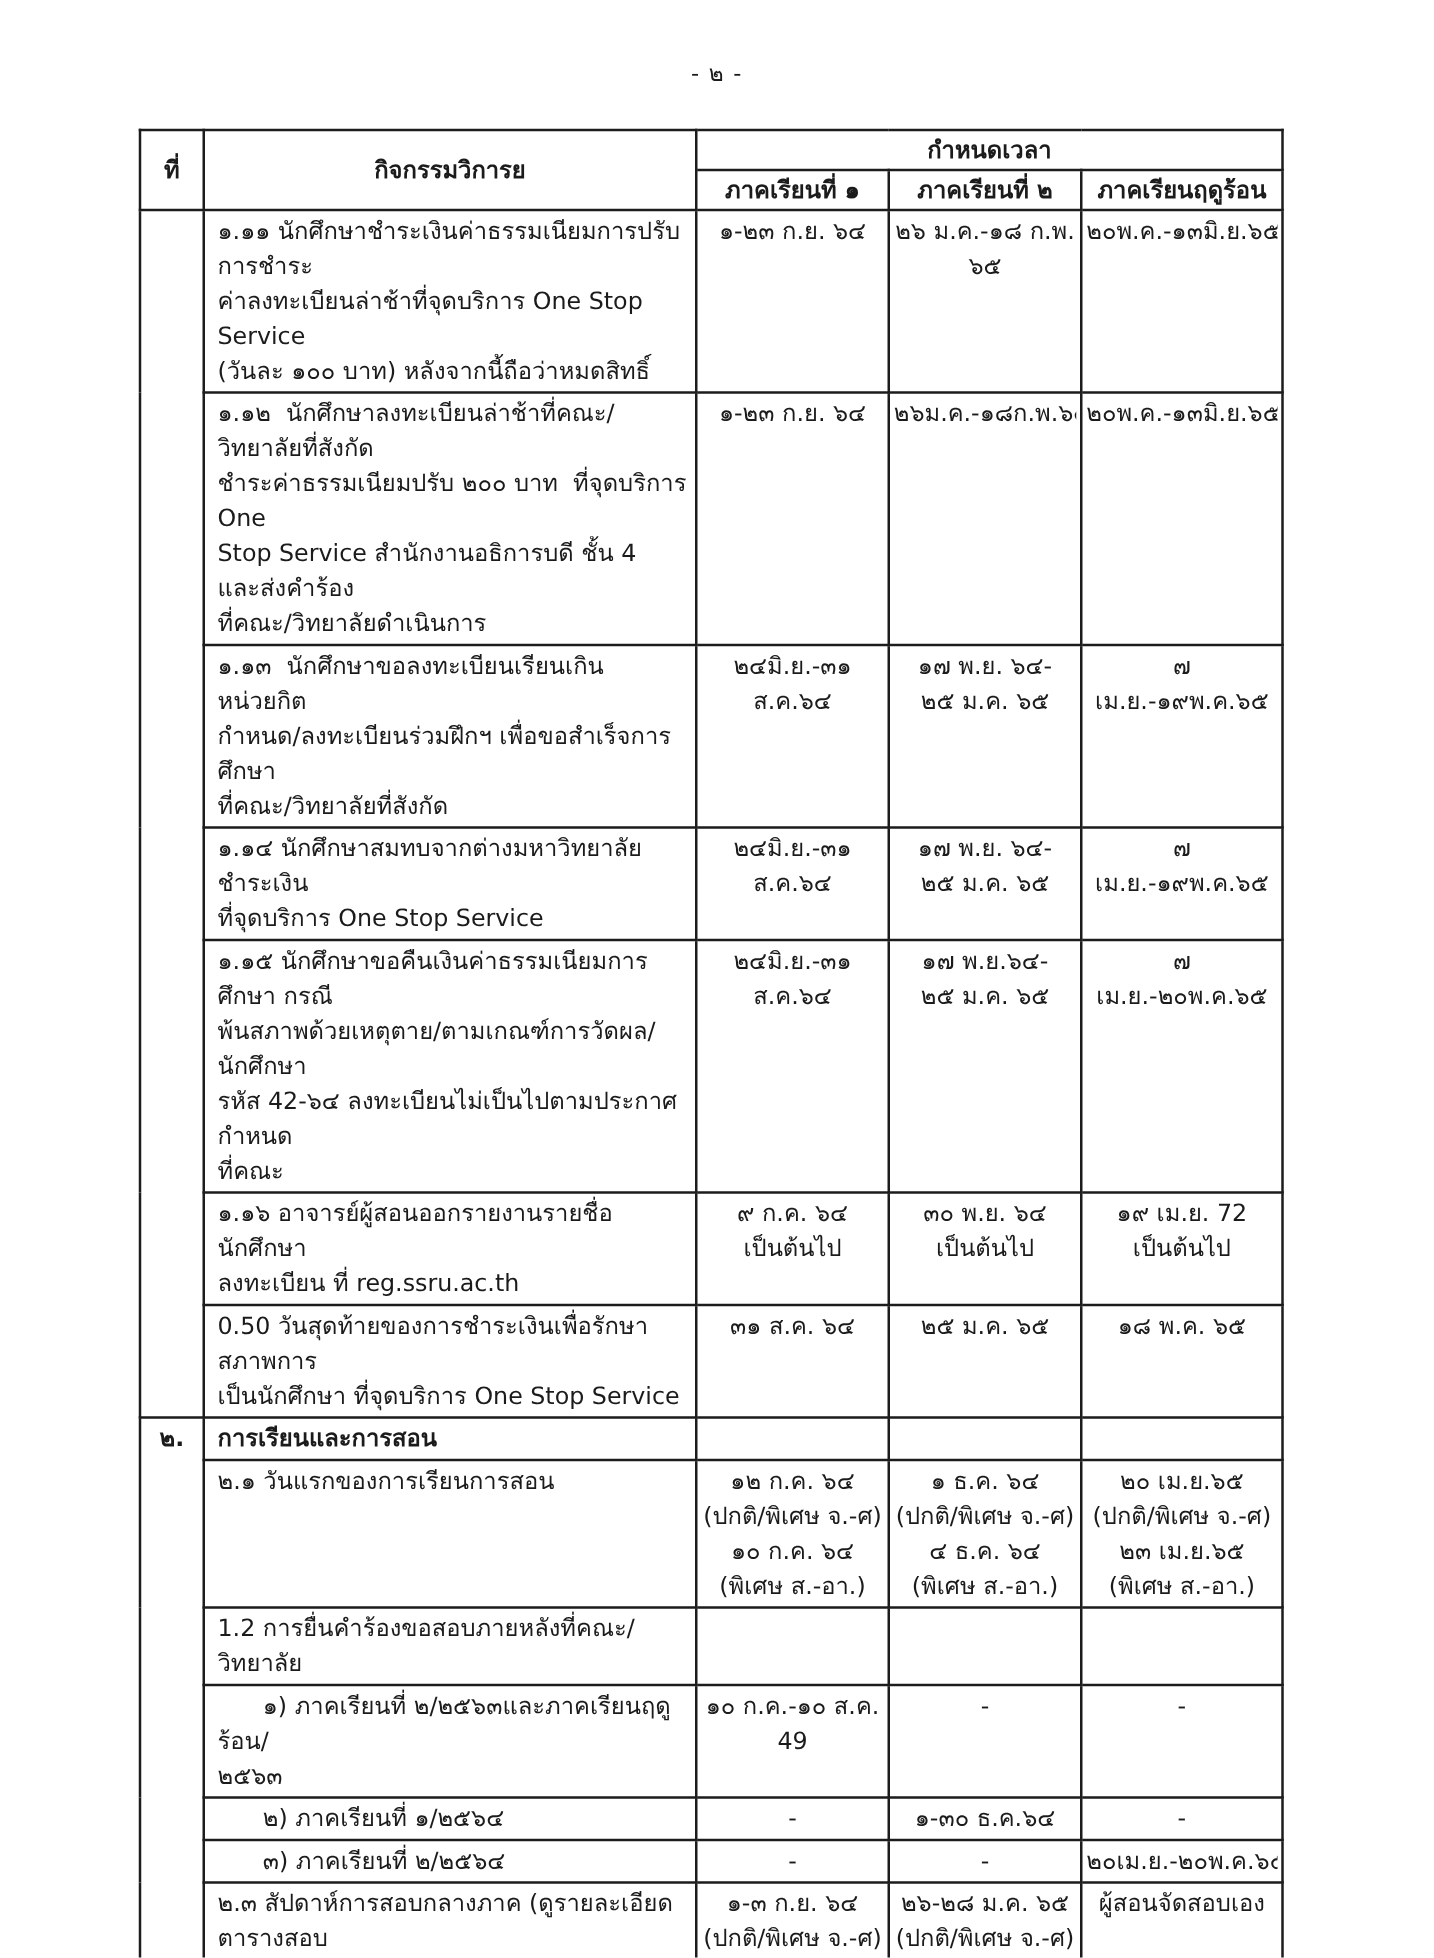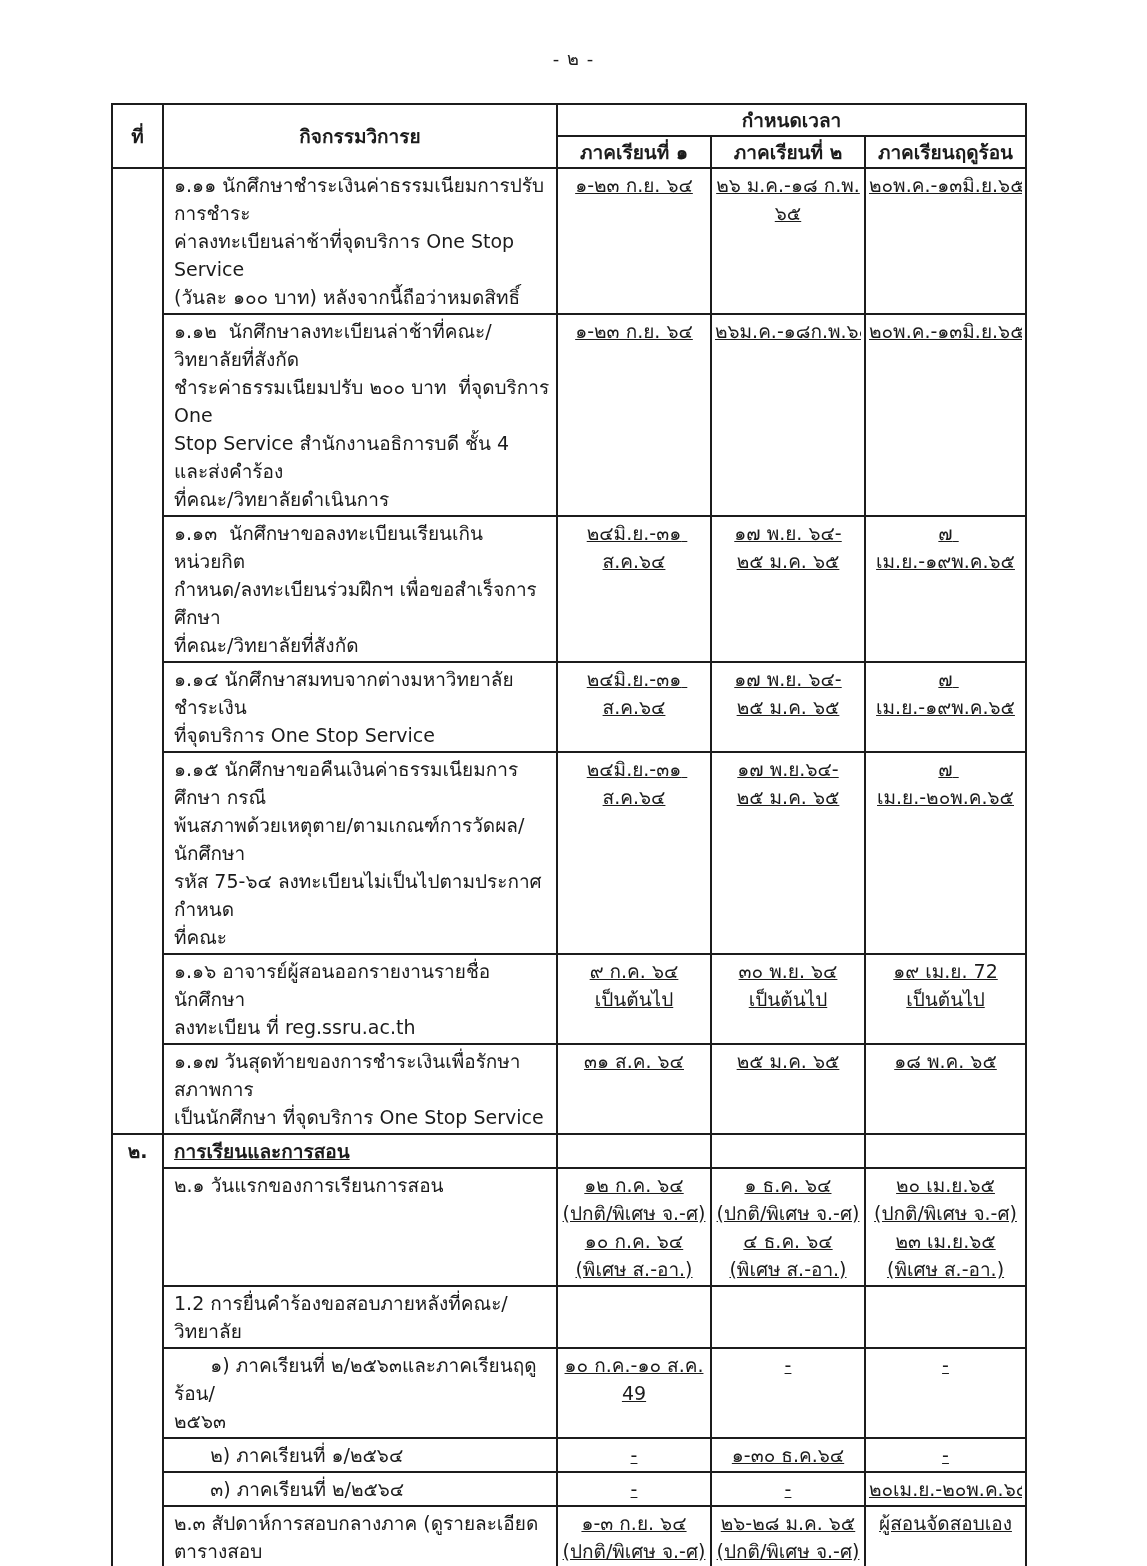--- a/index.html
+++ b/index.html
@@ -50,26 +50,24 @@
     padding-top: 2px;
     font-weight: bold;
   }
   td.act-cell {
     padding: 2px 6px 2px 10px;
     text-align: left;
     margin-top: 16px;
   }
   td.act-cell.section .ln {
     font-weight: bold;
-    text-decoration: underline;
   }
   td.date-cell {
     padding: 2px 3px;
     text-align: center;
-    text-decoration: underline;
   }
 </style>
 </head>
 <body>
 
 <div class="page-number">- ๒ -</div>
 
 <table class="calendar">
   <colgroup>
     <col style="width:51px">
@@ -156,21 +154,21 @@
           <div class="ln">๒๕ ม.ค. ๖๕</div>
         </td>
         <td class="date-cell">
           <div class="ln">๗ เม.ย.-๑๙พ.ค.๖๕</div>
         </td>
       </tr>
       <tr>
         <td class="act-cell">
           <div class="ln">๑.๑๕ นักศึกษาขอคืนเงินค่าธรรมเนียมการศึกษา กรณี</div>
           <div class="ln">พ้นสภาพด้วยเหตุตาย/ตามเกณฑ์การวัดผล/นักศึกษา</div>
-          <div class="ln">รหัส 75-๖๔ ลงทะเบียนไม่เป็นไปตามประกาศกำหนด</div>
+          <div class="ln">รหัส 42-๖๔ ลงทะเบียนไม่เป็นไปตามประกาศกำหนด</div>
           <div class="ln">ที่คณะ</div>
         </td>
         <td class="date-cell">
           <div class="ln">๒๔มิ.ย.-๓๑ ส.ค.๖๔</div>
         </td>
         <td class="date-cell">
           <div class="ln">๑๗ พ.ย.๖๔-</div>
           <div class="ln">๒๕ ม.ค. ๖๕</div>
         </td>
         <td class="date-cell">
@@ -190,21 +188,21 @@
           <div class="ln">๓๐ พ.ย. ๖๔</div>
           <div class="ln">เป็นต้นไป</div>
         </td>
         <td class="date-cell">
           <div class="ln">๑๙ เม.ย. 72</div>
           <div class="ln">เป็นต้นไป</div>
         </td>
       </tr>
       <tr>
         <td class="act-cell">
-          <div class="ln">๑.๑๗ วันสุดท้ายของการชำระเงินเพื่อรักษาสภาพการ</div>
+          <div class="ln">0.50 วันสุดท้ายของการชำระเงินเพื่อรักษาสภาพการ</div>
           <div class="ln">เป็นนักศึกษา ที่จุดบริการ One Stop Service</div>
         </td>
         <td class="date-cell">
           <div class="ln">๓๑ ส.ค. ๖๔</div>
         </td>
         <td class="date-cell">
           <div class="ln">๒๕ ม.ค. ๖๕</div>
         </td>
         <td class="date-cell">
           <div class="ln">๑๘ พ.ค. ๖๕</div>

